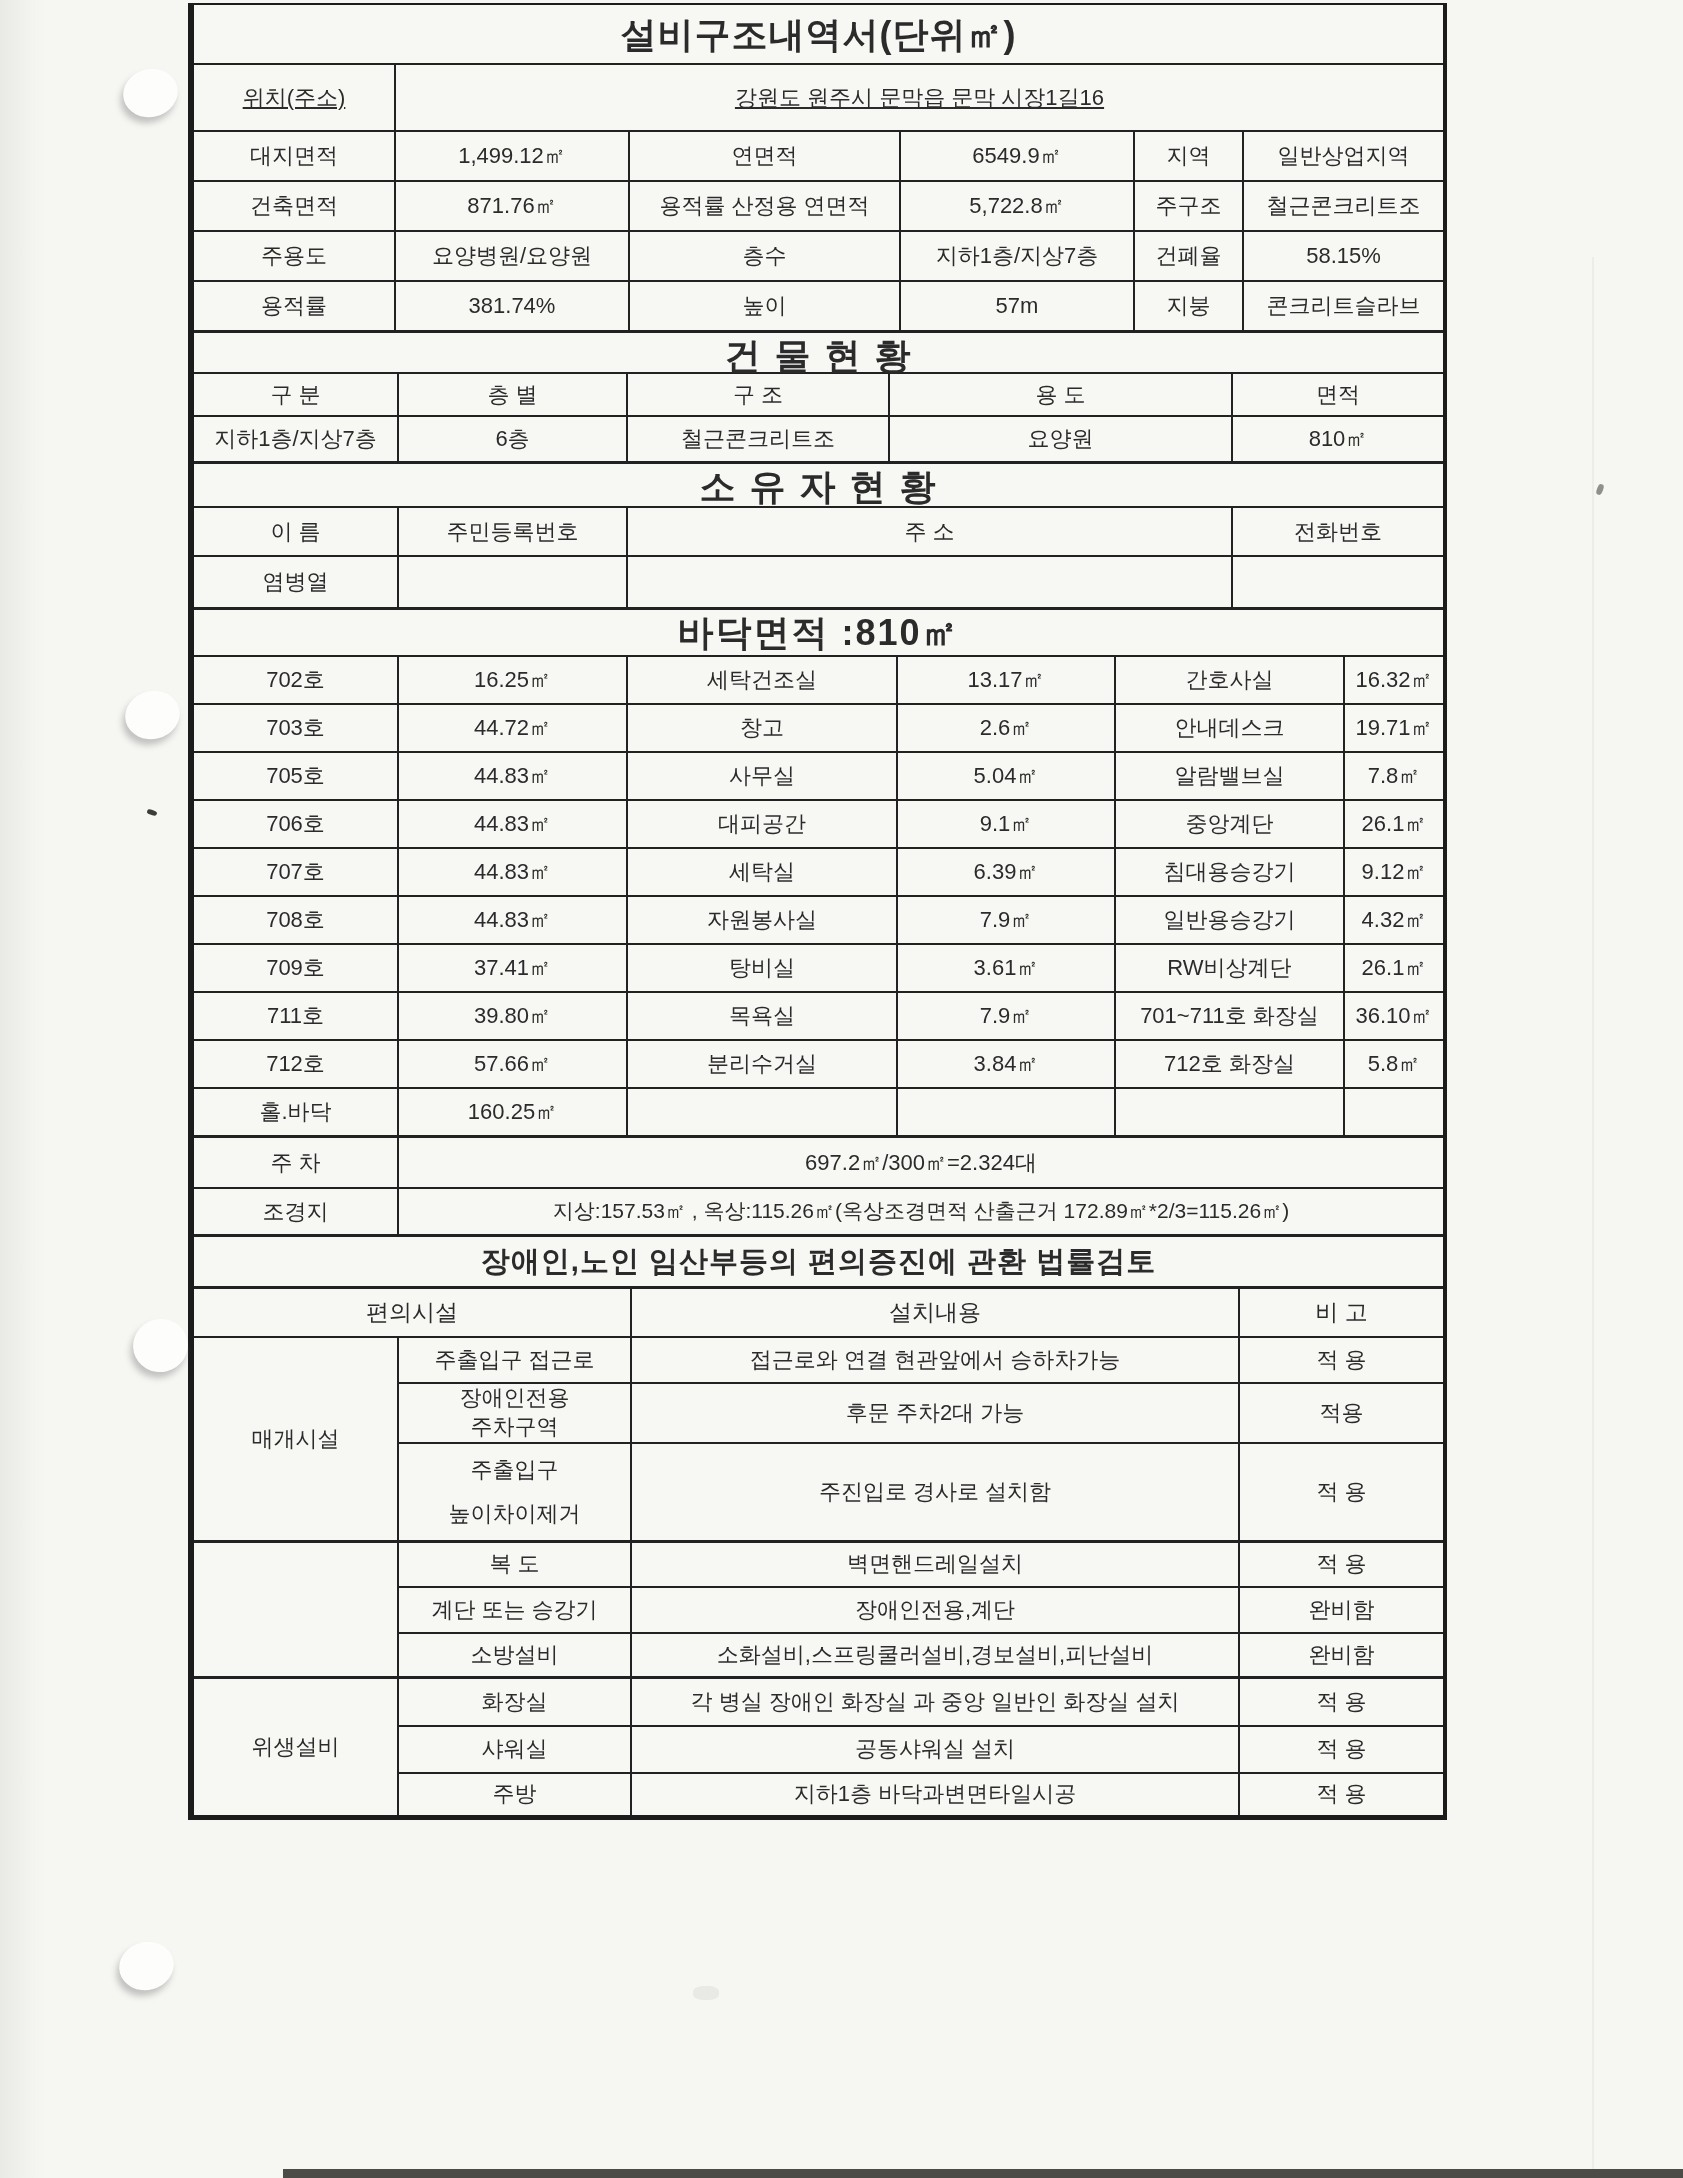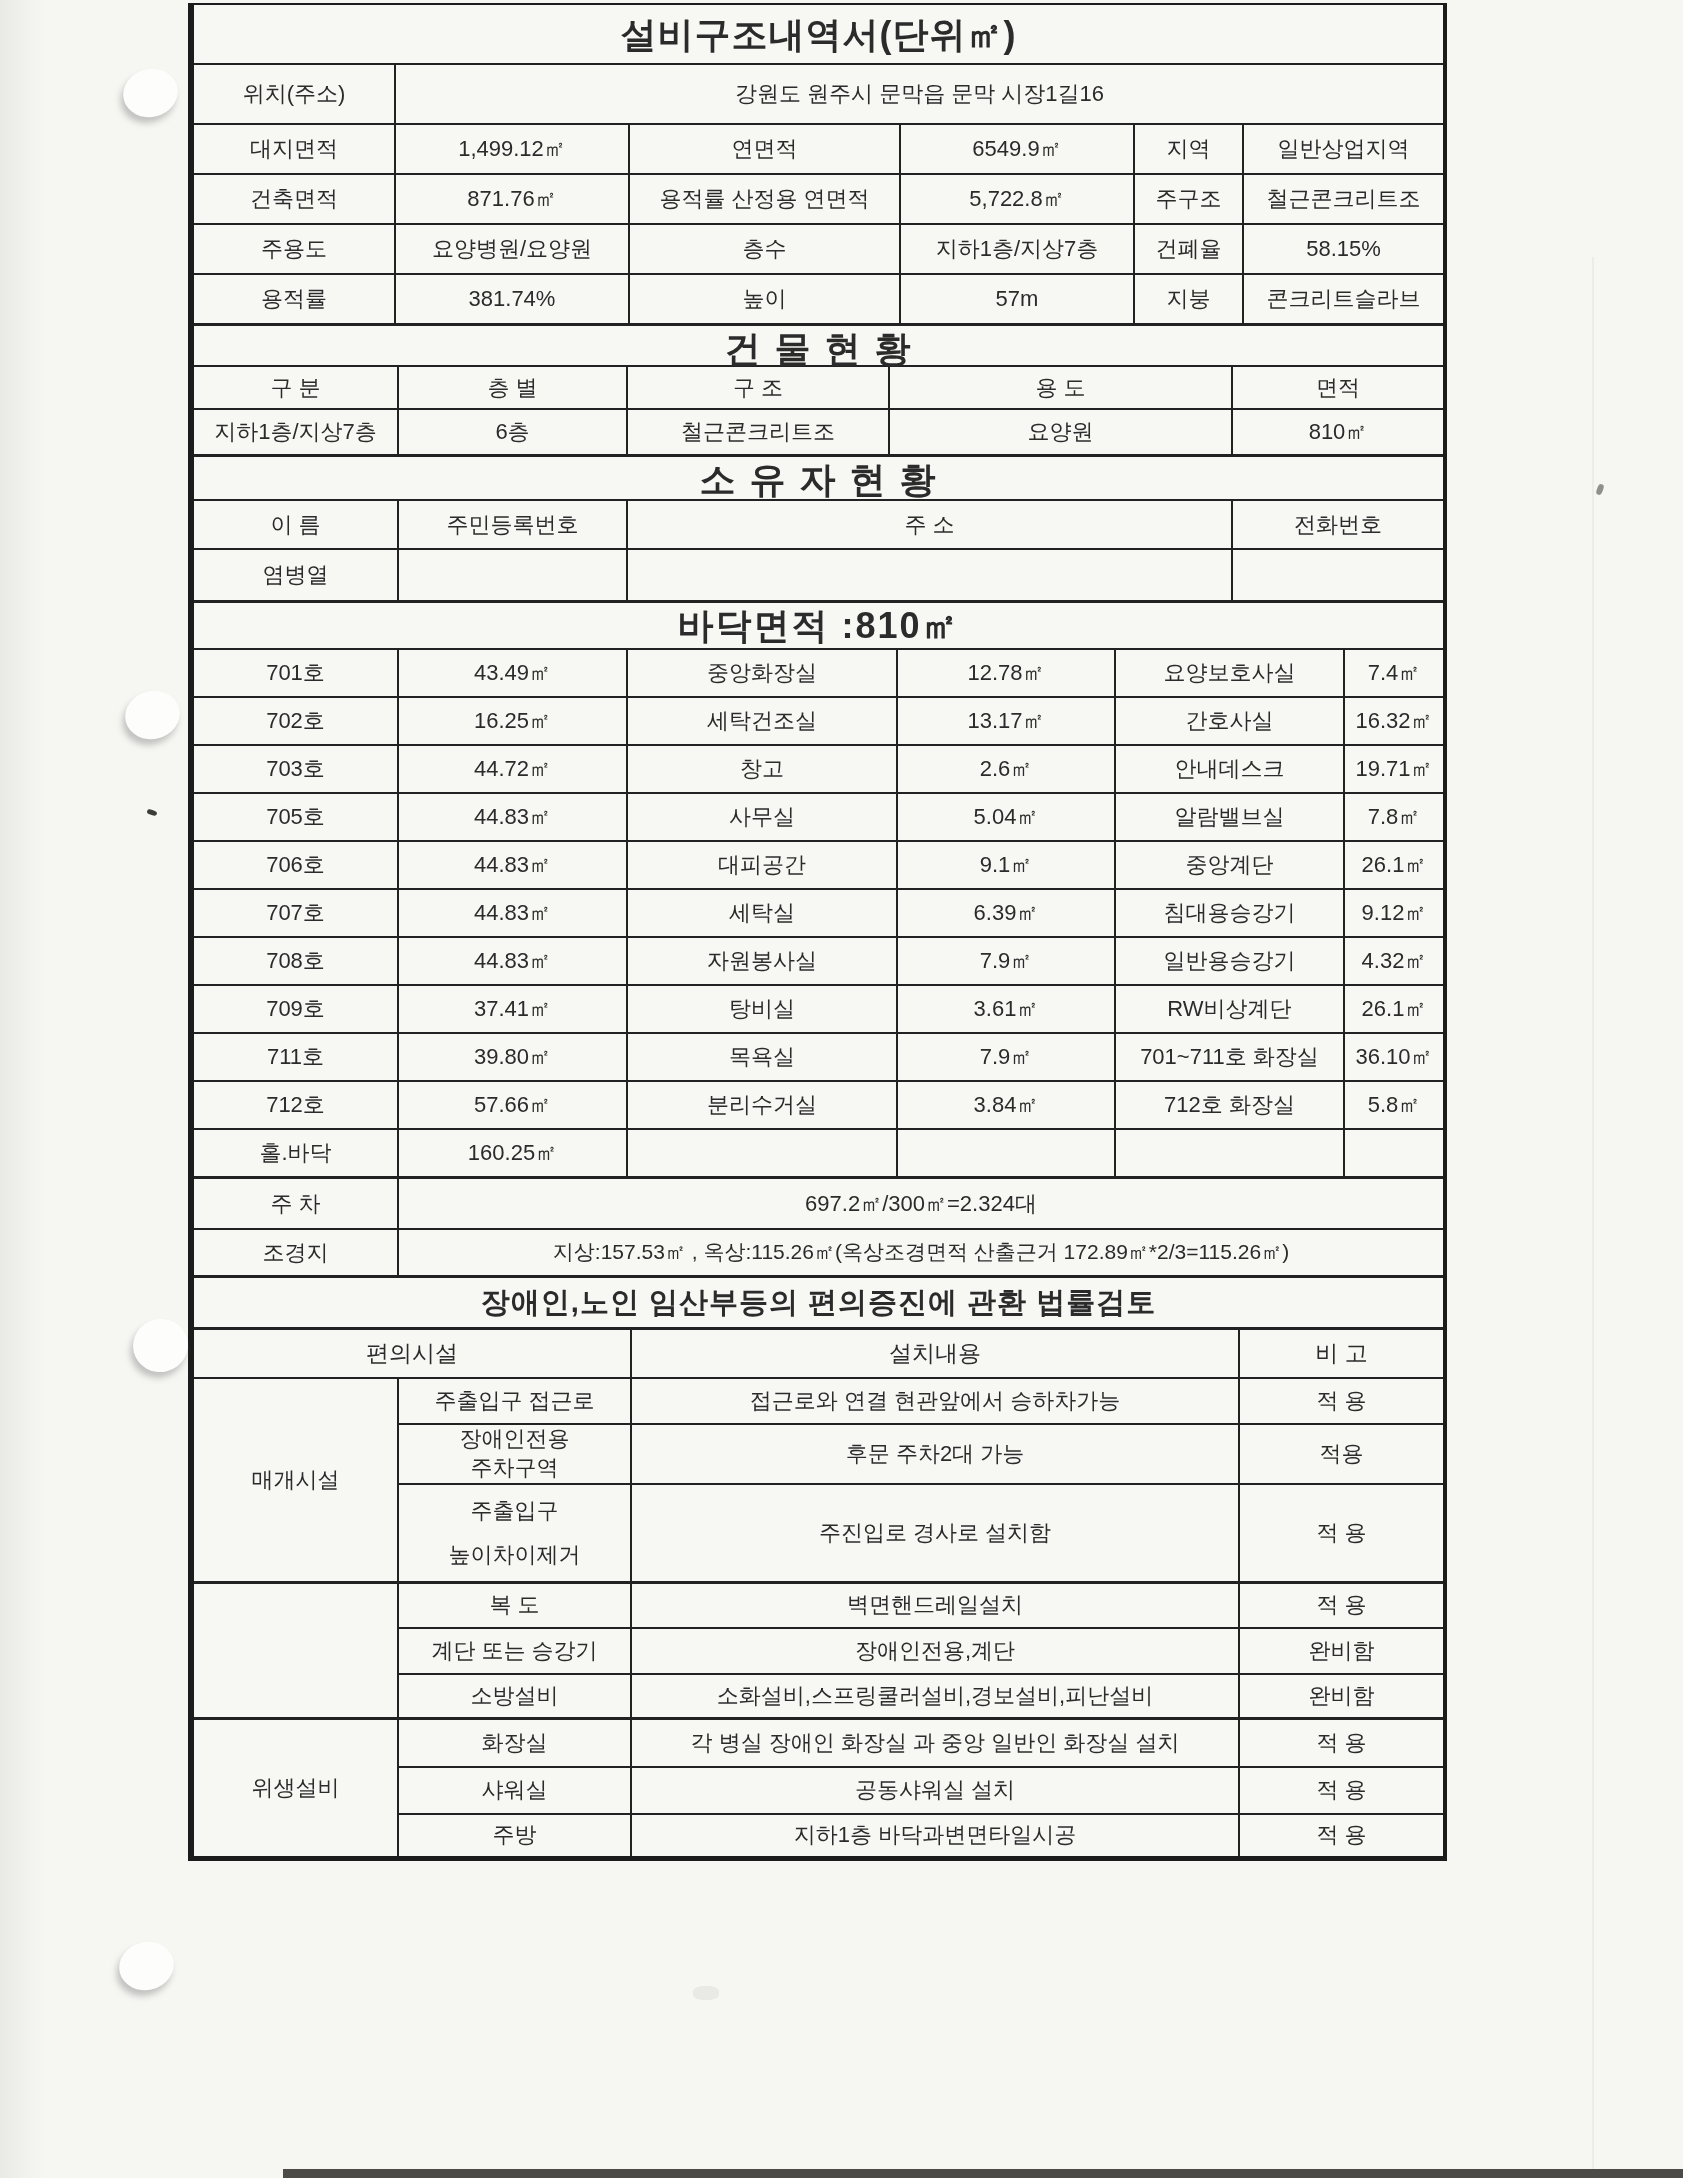--- a/index.html
+++ b/index.html
@@ -34,21 +34,21 @@
   .row{display:grid;border-top:2px solid #222;}
   .row.first{border-top:none;}
   .row.thick{border-top-width:3px;}
   .c{display:flex;align-items:center;justify-content:center;text-align:center;
      border-right:2px solid #222;font-size:22px;line-height:1.25;padding:0 6px;white-space:pre-line;}
   .c.nr{border-right:none;}
 
   .title-row{height:58px;}
   .title-row .c{font-size:36px;font-weight:600;letter-spacing:1px;}
 
-  .loc-row{height:60px;grid-template-columns:202px 1fr;}
+  .loc-row{height:67px;grid-template-columns:202px 1fr;text-decoration:underline;}
 
   .sum-row{height:50px;grid-template-columns:202px 234px 271px 234px 109px 1fr;}
 
   .hdr-row{font-weight:600;}
   .hdr-row .c{font-size:36px;letter-spacing:2px;}
   .h-bldg{height:42px;}
   .h-owner{height:45px;}
   .h-floor{height:48px;}
   .h-access{height:52px;}
   .h-access .c{font-size:29px;letter-spacing:1px;}
@@ -161,28 +161,20 @@
     <div class="c"></div>
     <div class="c"></div>
     <div class="c nr"></div>
   </div>
 
   <div class="row thick hdr-row h-floor">
     <div class="c nr">바닥면적 :810㎡</div>
   </div>
 
   <div class="row room-row">
-    <div class="c">701호</div>
-    <div class="c">43.49㎡</div>
-    <div class="c">중앙화장실</div>
-    <div class="c">12.78㎡</div>
-    <div class="c">요양보호사실</div>
-    <div class="c nr">7.4㎡</div>
-  </div>
-  <div class="row room-row">
     <div class="c">702호</div>
     <div class="c">16.25㎡</div>
     <div class="c">세탁건조실</div>
     <div class="c">13.17㎡</div>
     <div class="c">간호사실</div>
     <div class="c nr">16.32㎡</div>
   </div>
   <div class="row room-row">
     <div class="c">703호</div>
     <div class="c">44.72㎡</div>

